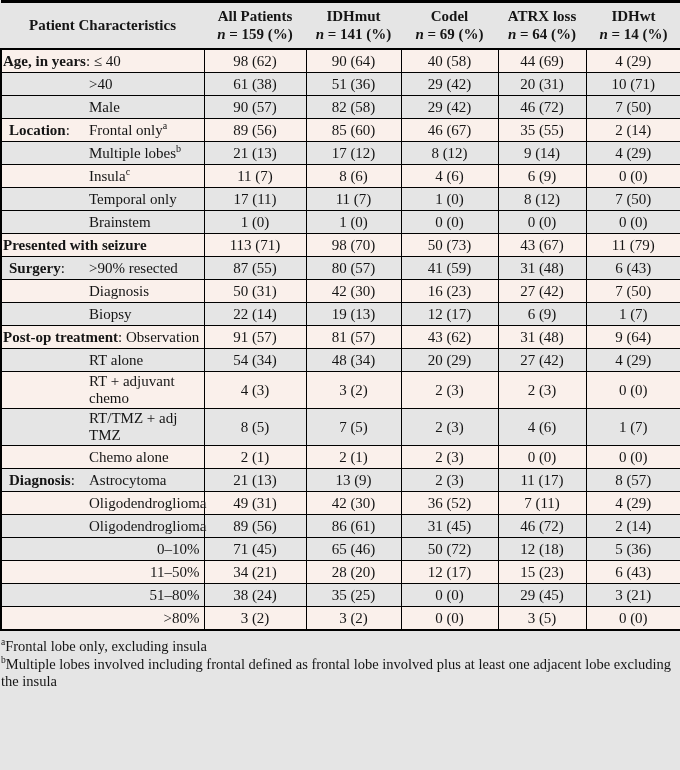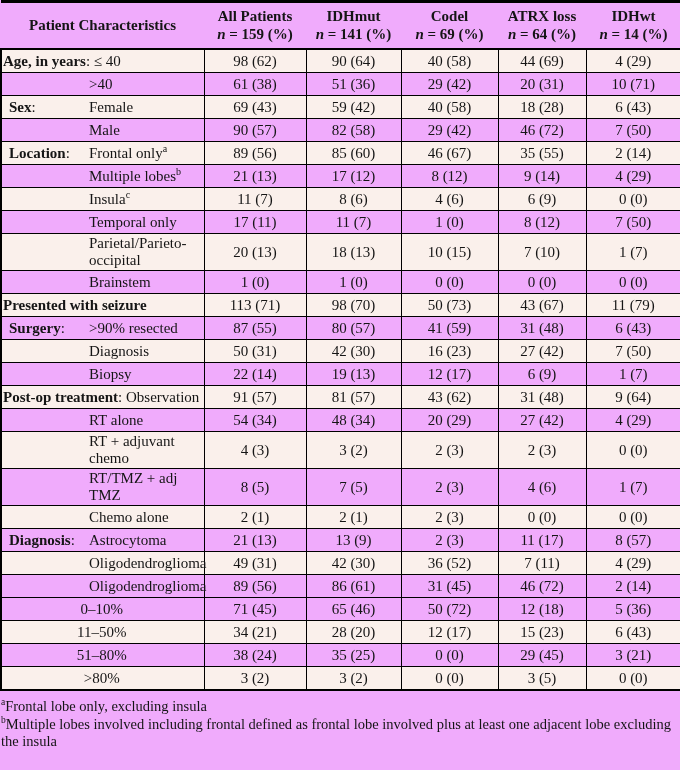--- a/index.html
+++ b/index.html
@@ -1,18 +1,18 @@
 <!DOCTYPE html>
 <html><head>
 <meta charset="utf-8">
 <style>
   html,body { margin:0; padding:0; background:#ffffff; }
   .page {
     width:680px; height:770px; overflow:hidden; box-sizing:border-box;
-    background:#f0abfc; color:#151515;
+    background:#e5e5e5; color:#151515;
     font-family:"Liberation Serif", serif;
   }
   table {
     width:680px; border-collapse:collapse; table-layout:fixed;
     font-size:15px; color:#151515;
   }
   
   thead th {
     border-top:3px solid #000; border-bottom:2px solid #000;
     font-weight:bold; text-align:center; vertical-align:middle;
@@ -28,21 +28,21 @@
   tbody td:last-child  { border-right-width:2px; }
   tbody tr:last-child td { border-bottom-width:2px;margin-left:8px; }
   tbody tr.shade td { background:#faf0eb; }
   td.val { text-align:center; }
   
   td.c1 { position:relative; padding-left:87px; padding-right:4px; text-align:left; }
   td.c1 .cat { position:absolute; left:7px; top:50%; transform:translateY(-50%); white-space:nowrap; }
   td.c1 .cat b { font-weight:bold; }
   tr.layout-inline td.c1 { padding-left:1px; }
   tr.layout-inline td.c1 .cat { position:static; transform:none; }
-  tr.layout-center td.c1 { padding-left:2px; text-align:center; }
+  tr.layout-center td.c1 { padding-left:2px; text-align:right; }
   sup { font-size:10px; line-height:0; vertical-align:super; }
   
   .footnotes { padding:7px 2px 0 1px; font-size:14.5px; line-height:17.5px; }
   .footnote { margin:0; }
   .footnote sup { font-size:9.5px; }
 </style>
 </head>
 <body>
 
 <div class="page">
@@ -92,28 +92,20 @@
           <td class="val">4 (29)</td>
         </tr>
         <tr class="layout-indent">
           <td class="c1"><span class="lab">&gt;40</span></td>
           <td class="val">61 (38)</td>
           <td class="val">51 (36)</td>
           <td class="val">29 (42)</td>
           <td class="val">20 (31)</td>
           <td class="val">10 (71)</td>
         </tr>
-        <tr class="layout-indent shade">
-          <td class="c1"><span class="cat"><b>Sex</b>:</span><span class="lab">Female</span></td>
-          <td class="val">69 (43)</td>
-          <td class="val">59 (42)</td>
-          <td class="val">40 (58)</td>
-          <td class="val">18 (28)</td>
-          <td class="val">6 (43)</td>
-        </tr>
         <tr class="layout-indent">
           <td class="c1"><span class="lab">Male</span></td>
           <td class="val">90 (57)</td>
           <td class="val">82 (58)</td>
           <td class="val">29 (42)</td>
           <td class="val">46 (72)</td>
           <td class="val">7 (50)</td>
         </tr>
         <tr class="layout-indent shade">
           <td class="c1"><span class="cat"><b>Location</b>:</span><span class="lab">Frontal only<sup>a</sup></span></td>
@@ -139,28 +131,20 @@
           <td class="val">6 (9)</td>
           <td class="val">0 (0)</td>
         </tr>
         <tr class="layout-indent">
           <td class="c1"><span class="lab">Temporal only</span></td>
           <td class="val">17 (11)</td>
           <td class="val">11 (7)</td>
           <td class="val">1 (0)</td>
           <td class="val">8 (12)</td>
           <td class="val">7 (50)</td>
-        </tr>
-        <tr class="layout-indent shade">
-          <td class="c1"><span class="lab">Parietal/Parieto-occipital</span></td>
-          <td class="val">20 (13)</td>
-          <td class="val">18 (13)</td>
-          <td class="val">10 (15)</td>
-          <td class="val">7 (10)</td>
-          <td class="val">1 (7)</td>
         </tr>
         <tr class="layout-indent">
           <td class="c1"><span class="lab">Brainstem</span></td>
           <td class="val">1 (0)</td>
           <td class="val">1 (0)</td>
           <td class="val">0 (0)</td>
           <td class="val">0 (0)</td>
           <td class="val">0 (0)</td>
         </tr>
         <tr class="layout-inline shade">

